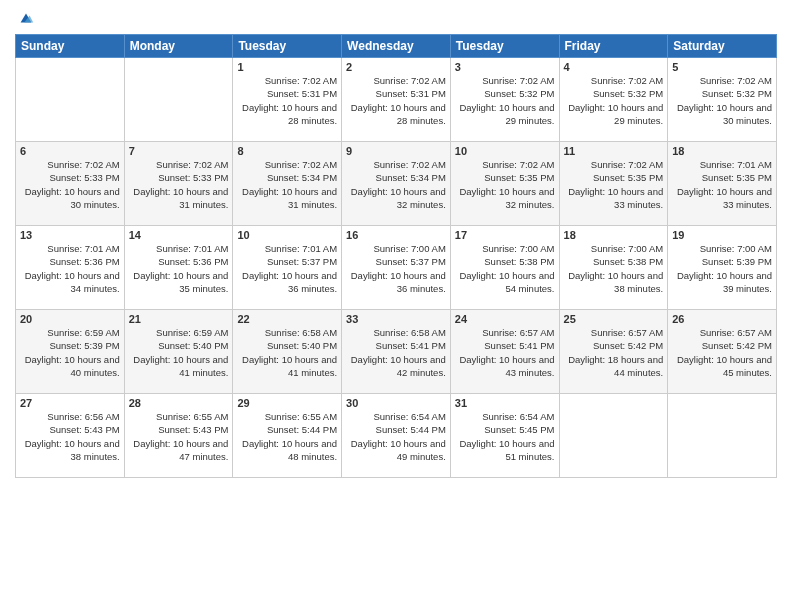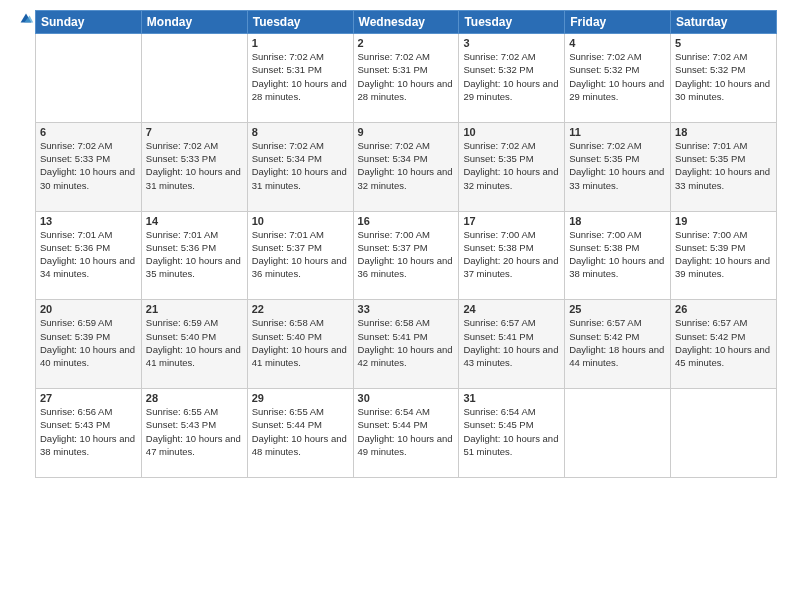--- a/index.html
+++ b/index.html
@@ -8,20 +8,21 @@
       height: 612px;
       font-family: Arial, sans-serif;
       background: #fff;
       overflow: hidden;
     }
     .page {
       width: 792px;
       height: 488px;
       padding: 10px 15px;
       display: flex;
+      flex-direction: column;
     }
     .header {
       display: flex;
       justify-content: space-between;
       align-items: flex-start;
       margin-bottom: 6px;
     }
     .logo {
       display: flex;
       align-items: center;
@@ -77,20 +78,21 @@
       background: #f5f5f5;
     }
     .day-number {
       font-size: 11px;
       font-weight: bold;
       display: block;
       margin-bottom: 1px;
     }
     .day-info {
       line-height: 1.4;
+      text-align: right;
     }
     .empty-cell {
       background: #f9f9f9;
     }
     .row-alt td {
       background: #efefef;
     }
   </style>
 </head>
 <body>
@@ -192,21 +194,21 @@
           <td>
             <span class="day-number">10</span>
             <div class="day-info"><span>Sunrise: 7:01 AM</span><br><span>Sunset: 5:37 PM</span><br><span>Daylight: 10 hours and 36 minutes.</span></div>
           </td>
           <td>
             <span class="day-number">16</span>
             <div class="day-info"><span>Sunrise: 7:00 AM</span><br><span>Sunset: 5:37 PM</span><br><span>Daylight: 10 hours and 36 minutes.</span></div>
           </td>
           <td>
             <span class="day-number">17</span>
-            <div class="day-info"><span>Sunrise: 7:00 AM</span><br><span>Sunset: 5:38 PM</span><br><span>Daylight: 20 hours and 37 minutes.</span></div>
+            <div class="day-info"><span>Sunrise: 7:00 AM</span><br><span>Sunset: 5:38 PM</span><br><span>Daylight: 10 hours and 54 minutes.</span></div>
           </td>
           <td>
             <span class="day-number">18</span>
             <div class="day-info"><span>Sunrise: 7:00 AM</span><br><span>Sunset: 5:38 PM</span><br><span>Daylight: 10 hours and 38 minutes.</span></div>
           </td>
           <td>
             <span class="day-number">19</span>
             <div class="day-info"><span>Sunrise: 7:00 AM</span><br><span>Sunset: 5:39 PM</span><br><span>Daylight: 10 hours and 39 minutes.</span></div>
           </td>
         </tr>

